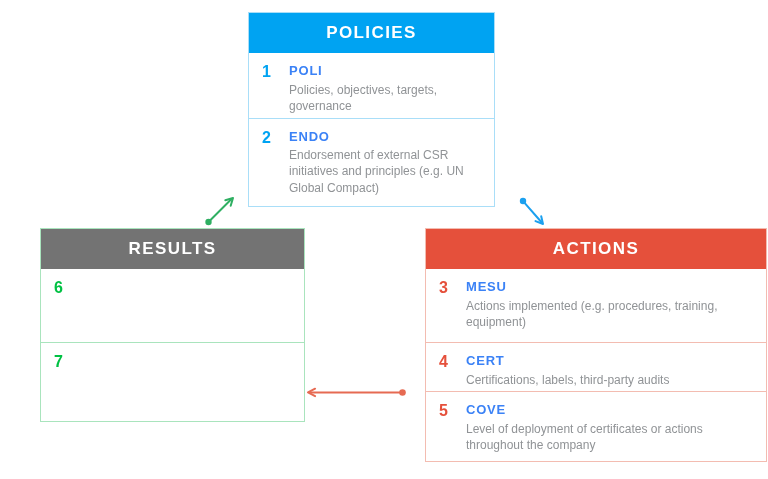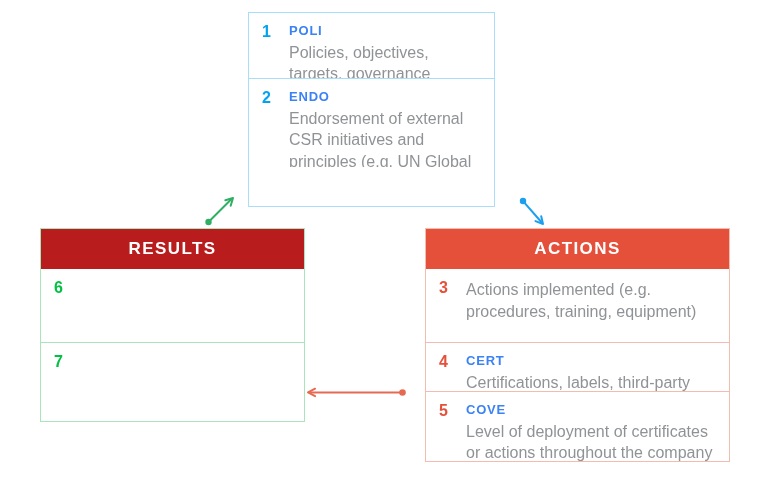--- a/index.html
+++ b/index.html
@@ -7,55 +7,56 @@
   body { font-family:"Liberation Sans", sans-serif; }
   .canvas { position:relative; width:768px; height:479px; background:#ffffff; overflow:hidden; }
 
   .box { position:absolute; background:#ffffff; border:1px solid; display:flex; flex-direction:column; }
   .box-header { flex:none; height:40px; line-height:40px; text-align:center; color:#ffffff;
                 font-weight:bold; font-size:17px; letter-spacing:1.4px; }
   .item { display:flex; padding:10px 12px 0 13px; overflow:hidden; }
   .item-number { flex:none; width:27px; font-size:16px; font-weight:bold; line-height:1.1; }
   .item-content { flex:1; min-width:0; }
   .item-title { font-size:13px; font-weight:bold; color:#3b82f6; letter-spacing:0.8px; margin-bottom:3px; line-height:1.2; }
-  .item-desc { font-size:16px; color:#909396; line-height:1.35; }
+  .item-desc { font-size:12px; color:#909396; line-height:1.35; }
 
   
   .box-policies { left:248px; top:12px; width:247px; height:195px; border-color:#A9DEF8; }
   .box-policies .box-header { background:#00A3F2; }
   .box-policies .item + .item { border-top:1px solid #A9DEF8; }
   .box-policies .item-number { color:#00A3F2; }
   .box-policies .item.i1 { height:65px; }
   .box-policies .item.i2 { height:89px; }
 
   
   .box-results { left:40px; top:228px; width:265px; height:194px; border-color:#A9E4BD; }
-  .box-results .box-header { background:#b91c1c; }
+  .box-results .box-header { background:#737373; }
   .box-results .item + .item { border-top:1px solid #A9E4BD; }
   .box-results .item-number { color:#00C143; }
   .box-results .item.i1 { height:73px; }
   .box-results .item.i2 { height:79px; }
 
   
-  .box-actions { left:425px; top:228px; width:305px; height:234px; border-color:#F3BCB1; }
+  .box-actions { left:425px; top:228px; width:342px; height:234px; border-color:#F3BCB1; }
   .box-actions .box-header { background:#E5503B; }
   .box-actions .item + .item { border-top:1px solid #F3BCB1; }
   .box-actions .item-number { color:#E5503B; }
   .box-actions .item.i1 { height:73px; }
   .box-actions .item.i2 { height:49px; }
   .box-actions .item.i3 { height:70px; }
 
   .arrow-layer { position:absolute; left:0; top:0; width:768px; height:479px; pointer-events:none; }
 </style>
 </head>
 <body>
 
 <div class="canvas">
 
   <div class="box box-policies">
+    <div class="box-header">POLICIES</div>
     <div class="item i1">
       <div class="item-number">1</div>
       <div class="item-content">
         <div class="item-title">POLI</div>
         <div class="item-desc">Policies, objectives, targets, governance</div>
       </div>
     </div>
     <div class="item i2">
       <div class="item-number">2</div>
       <div class="item-content">
@@ -73,20 +74,21 @@
     <div class="item i2">
       <div class="item-number">7</div>
     </div>
   </div>
 
   <div class="box box-actions">
     <div class="box-header">ACTIONS</div>
     <div class="item i1">
       <div class="item-number">3</div>
       <div class="item-content">
+        <div class="item-title">MESU</div>
         <div class="item-desc">Actions implemented (e.g. procedures, training, equipment)</div>
       </div>
     </div>
     <div class="item i2">
       <div class="item-number">4</div>
       <div class="item-content">
         <div class="item-title">CERT</div>
         <div class="item-desc">Certifications, labels, third-party audits</div>
       </div>
     </div>

